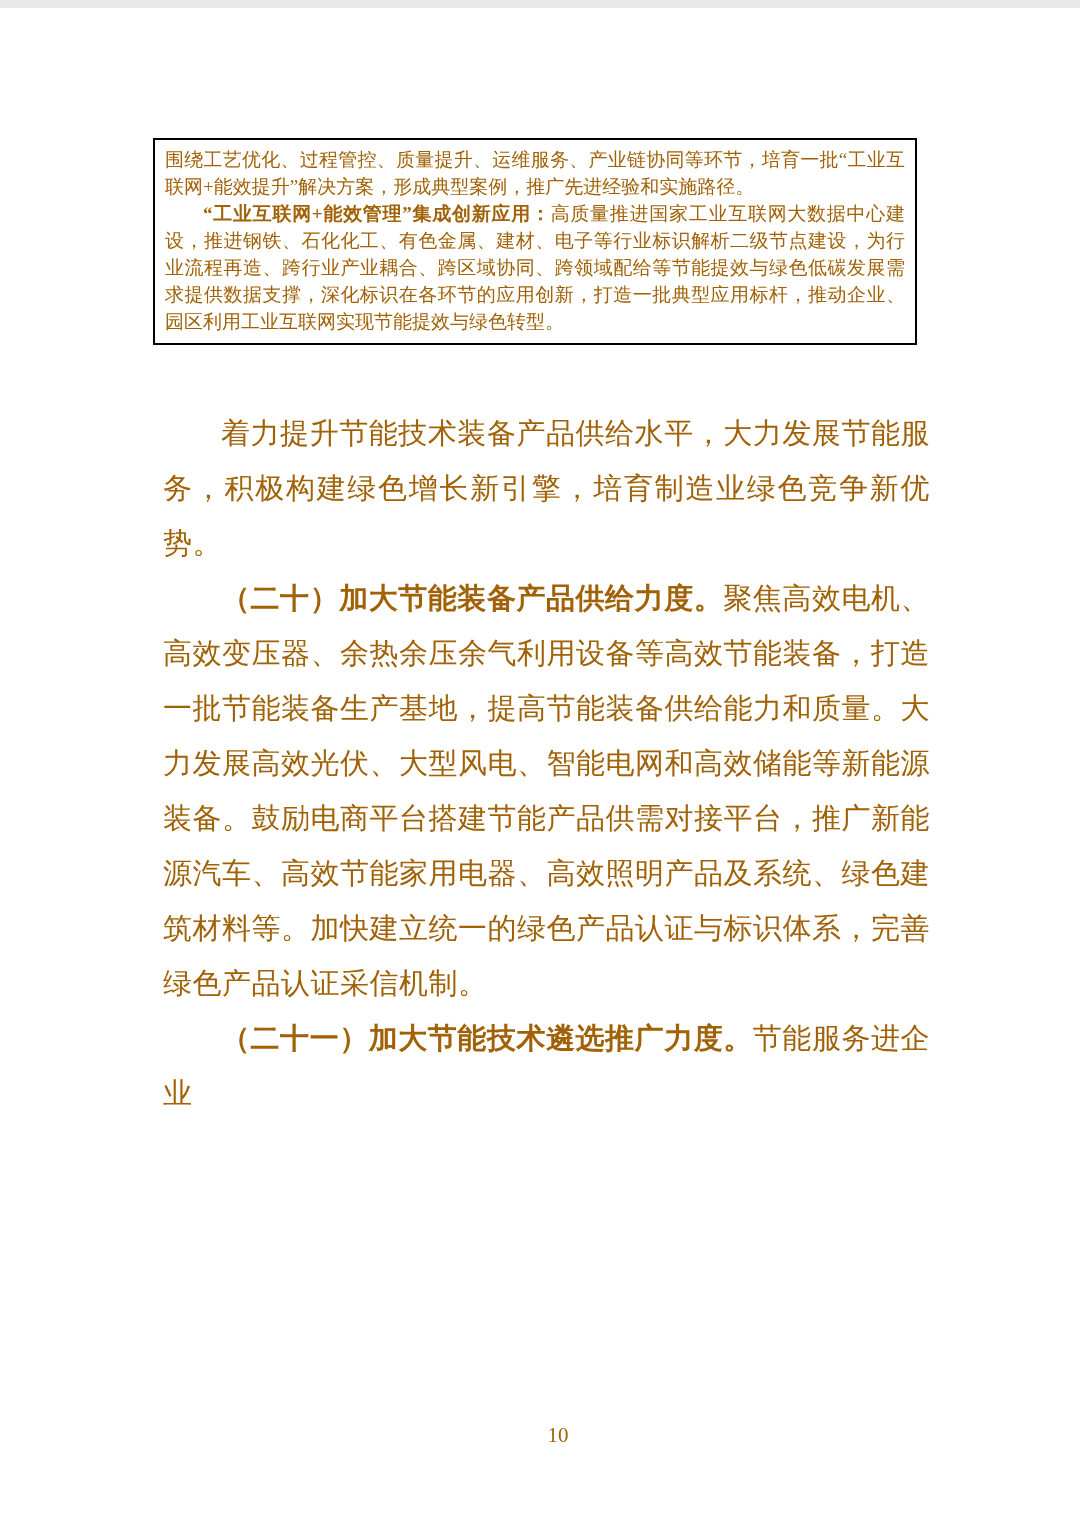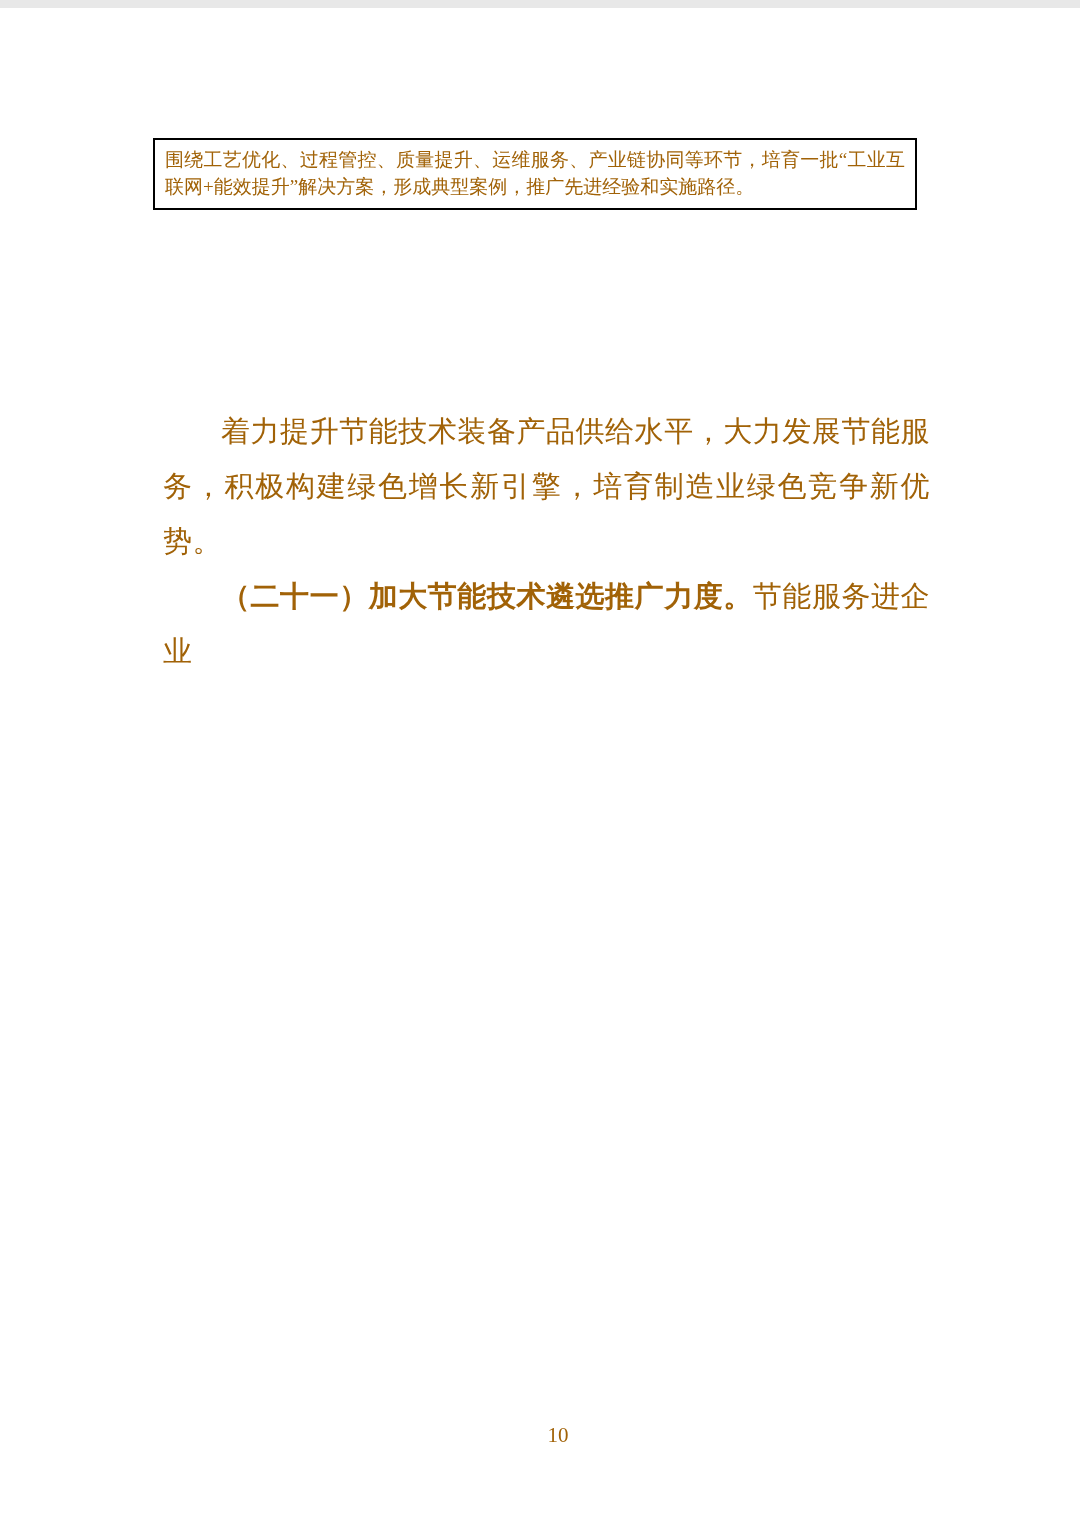--- a/index.html
+++ b/index.html
@@ -45,21 +45,21 @@
   .body-text {
     position: absolute;
     left: 163px;
     top: 398px;
     width: 767px;
     font-size: 29px;
     line-height: 55px;
     text-align: justify;
     letter-spacing: 0.5px;
   }
-  .body-text p { margin: 0; text-indent: 2em; font-family: Liberation Mono, monospace; }
+  .body-text p { margin: 0; text-indent: 2em; }
   .seg.bold { font-weight: 700; }
   
   .page-footer {
     position: absolute;
     left: 0;
     top: 1412px;
     width: 100%;
     text-align: center;
     padding-left: 36px;
   }
@@ -69,25 +69,27 @@
     font-family: "Liberation Serif", "DejaVu Serif", serif;
   }
 </style>
 </head>
 <body>
 
 <div class="page">
 
   <div class="callout-box">
       <p class="no-indent"><span class="seg">围绕工艺优化、过程管控、质量提升、运维服务、产业链协同等环节，培育一批“工业互联网+能效提升”解决方案，形成典型案例，推广先进经验和实施路径。</span></p>
+      <p class="indent"><span class="seg bold">“工业互联网+能效管理”集成创新应用：</span><span class="seg">高质量推进国家工业互联网大数据中心建设，推进钢铁、石化化工、有色金属、建材、电子等行业标识解析二级节点建设，为行业流程再造、跨行业产业耦合、跨区域协同、跨领域配给等节能提效与绿色低碳发展需求提供数据支撑，深化标识在各环节的应用创新，打造一批典型应用标杆，推动企业、园区利用工业互联网实现节能提效与绿色转型。</span></p>
     </div>
 
 
   <div class="body-text">
       <p class="indent"><span class="seg">着力提升节能技术装备产品供给水平，大力发展节能服务，积极构建绿色增长新引擎，培育制造业绿色竞争新优势。</span></p>
+      <p class="indent"><span class="seg bold">（二十）加大节能装备产品供给力度。</span><span class="seg">聚焦高效电机、高效变压器、余热余压余气利用设备等高效节能装备，打造一批节能装备生产基地，提高节能装备供给能力和质量。大力发展高效光伏、大型风电、智能电网和高效储能等新能源装备。鼓励电商平台搭建节能产品供需对接平台，推广新能源汽车、高效节能家用电器、高效照明产品及系统、绿色建筑材料等。加快建立统一的绿色产品认证与标识体系，完善绿色产品认证采信机制。</span></p>
       <p class="indent"><span class="seg bold">（二十一）加大节能技术遴选推广力度。</span><span class="seg">节能服务进企业</span></p>
     </div>
 
   <div class="page-footer">
     <span class="page-number">10</span>
   </div>
 
 </div>
 
 </body></html>

